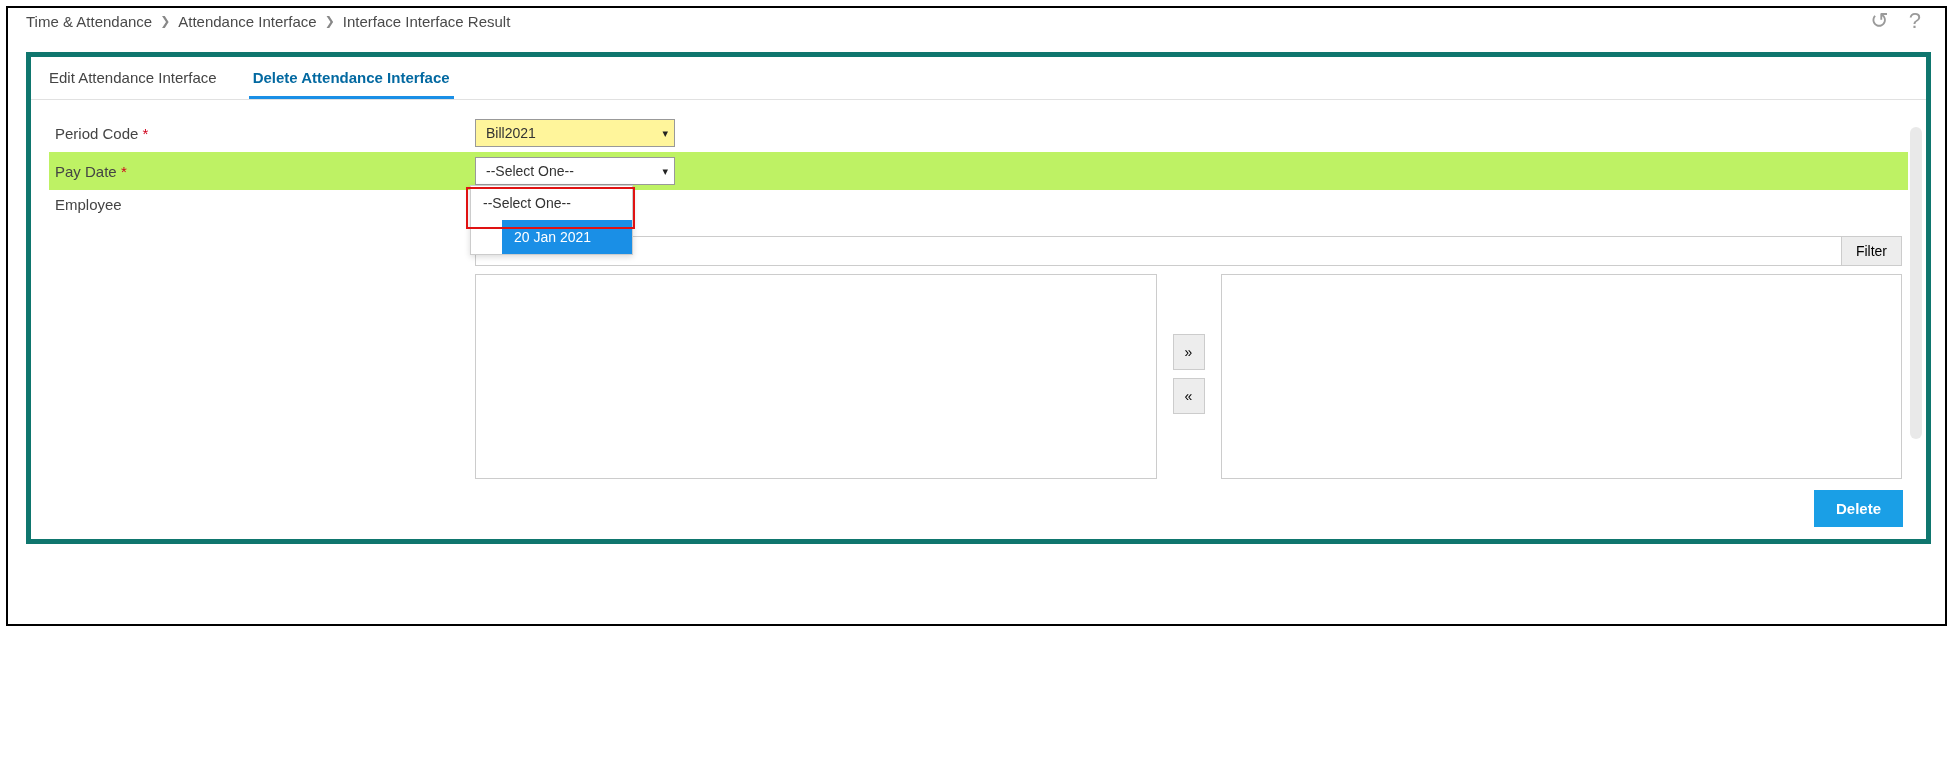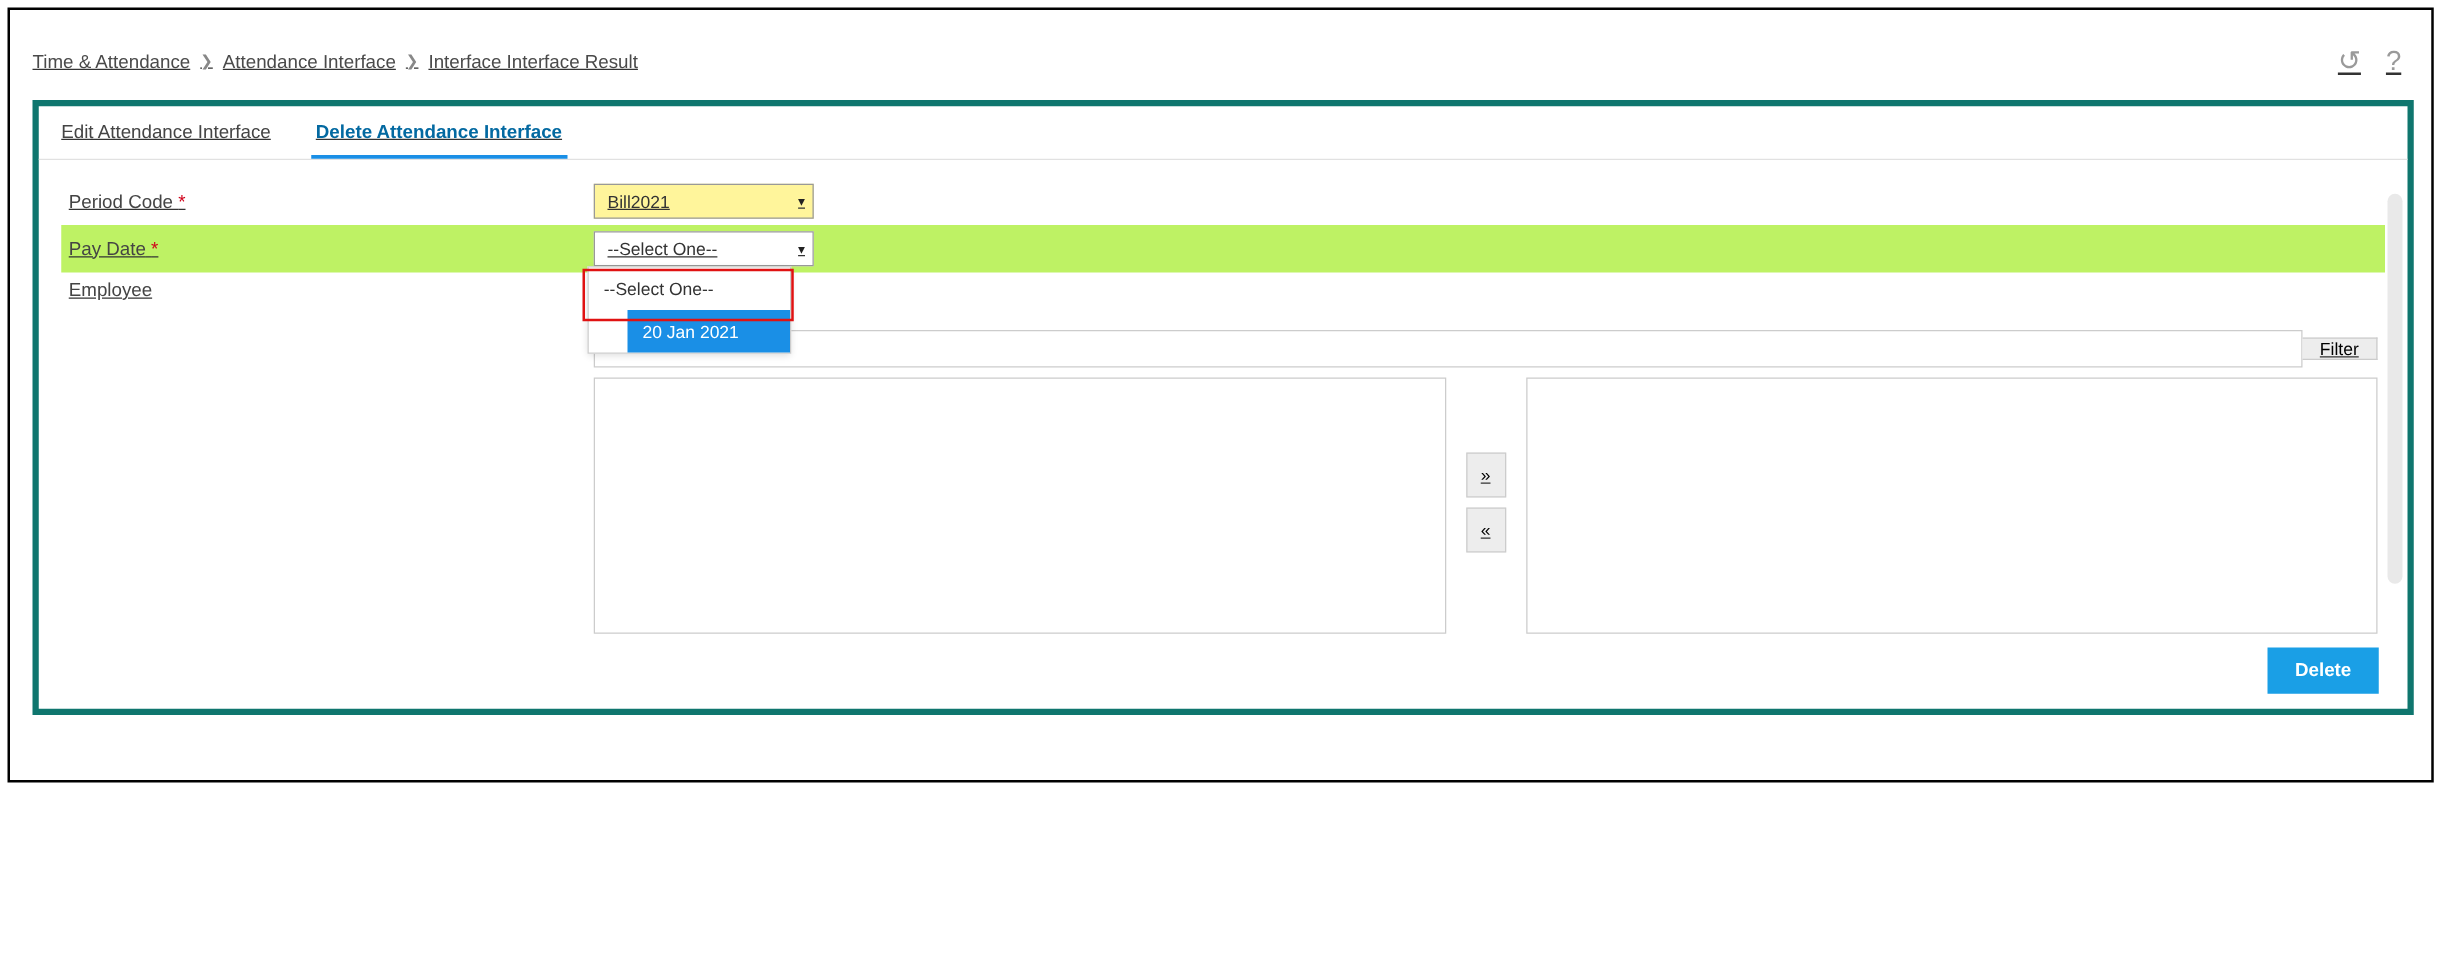--- a/index.html
+++ b/index.html
@@ -7,23 +7,22 @@
       font-family: "Segoe UI", Arial, sans-serif;
       font-size: 14px;
       color: #333;
       background: #fff;
       padding: 6px;
     }
     .frame {
       border: 2px solid #000;
       width: 100%;
       min-height: 620px;
-      padding: 28px 14px 18px 18px;
+      padding: 0 14px 18px 18px;
       position: relative;
-      text-decoration: underline;
     }
     .top-row {
       display: flex;
       align-items: center;
       justify-content: space-between;
       margin-bottom: 18px;
     }
     .breadcrumbs {
       display: flex;
       align-items: center;
@@ -84,21 +83,21 @@
     .label-cell {
       width: 420px;
       color: #444;
       font-size: 15px;
     }
     .req { color: #d0021b; }
     .field-cell {
       flex: 0 0 auto;
     }
     .select-box {
-      width: 176px;
+      width: 200px;
       height: 28px;
       border: 1px solid #999;
       background: #fff;
       display: flex;
       align-items: center;
       justify-content: space-between;
       padding: 0 6px 0 10px;
       font-size: 14px;
       cursor: pointer;
     }
@@ -152,21 +151,21 @@
       margin-bottom: 8px;
     }
     .search-input {
       flex: 1;
       height: 30px;
       border: 1px solid #ccc;
       padding: 0 8px;
       font-size: 14px;
     }
     .filter-btn {
-      height: 18px;
+      height: 30px;
       padding: 0 14px;
       background: #ededed;
       border: 1px solid #ccc;
       border-left: none;
       font-size: 14px;
       cursor: pointer;
     }
     .dual-list {
       display: flex;
       align-items: flex-start;

